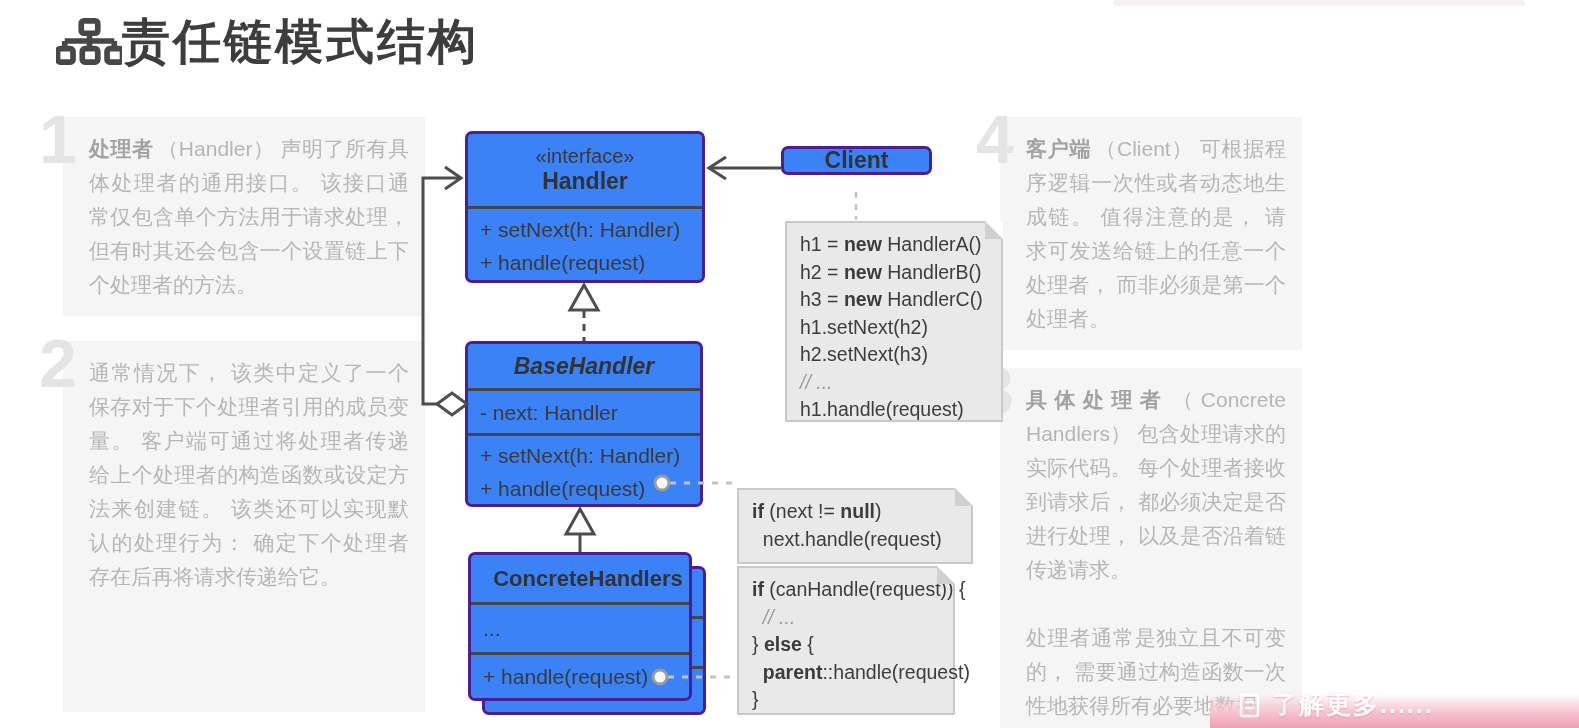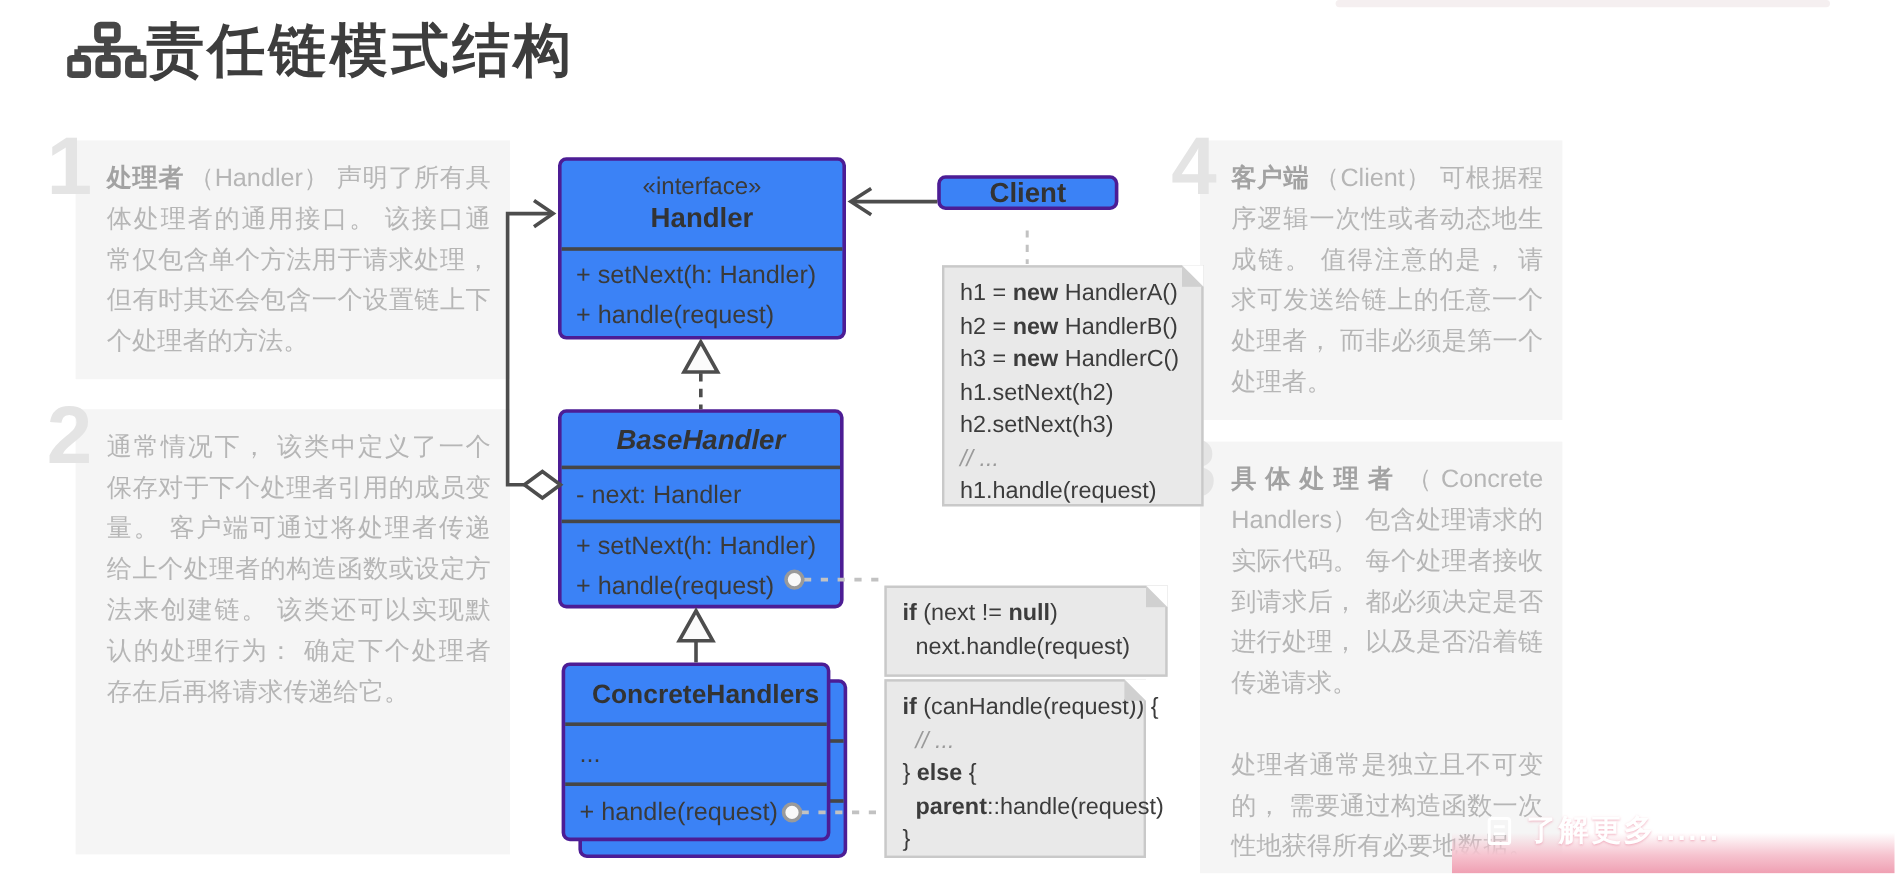--- a/index.html
+++ b/index.html
@@ -40,21 +40,21 @@
   .code-line{white-space:pre;}
   .code-line .b{font-weight:700;}
   .code-line .c{color:#9a9a9a;font-style:italic;}
 
   
   .overlay{position:absolute;left:0;top:0;width:1579px;height:728px;pointer-events:none;}
 
   
   .banner{position:absolute;left:1210px;top:694px;width:369px;height:34px;cursor:pointer;
           background:linear-gradient(180deg,rgba(247,196,206,0) 0%,#f6c3cf 55%,#ef9fb2 100%);
-          display:flex;align-items:flex-end;padding:0 0 20px 28px;box-sizing:border-box;}
+          display:flex;align-items:flex-end;padding:0 0 7px 28px;box-sizing:border-box;}
   .banner-label{color:#ffffff;font-weight:700;font-size:25px;letter-spacing:2px;margin-left:10px;
           text-shadow:0 1px 2px rgba(233,130,155,.6);}
 </style>
 </head>
 <body>
 
 <div class="stage">
 
   <div class="topbar"></div>
 

